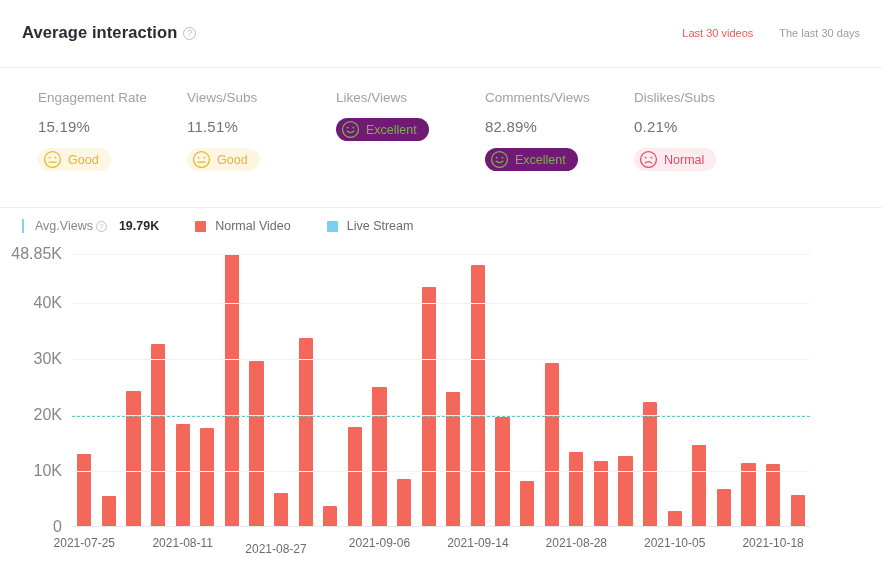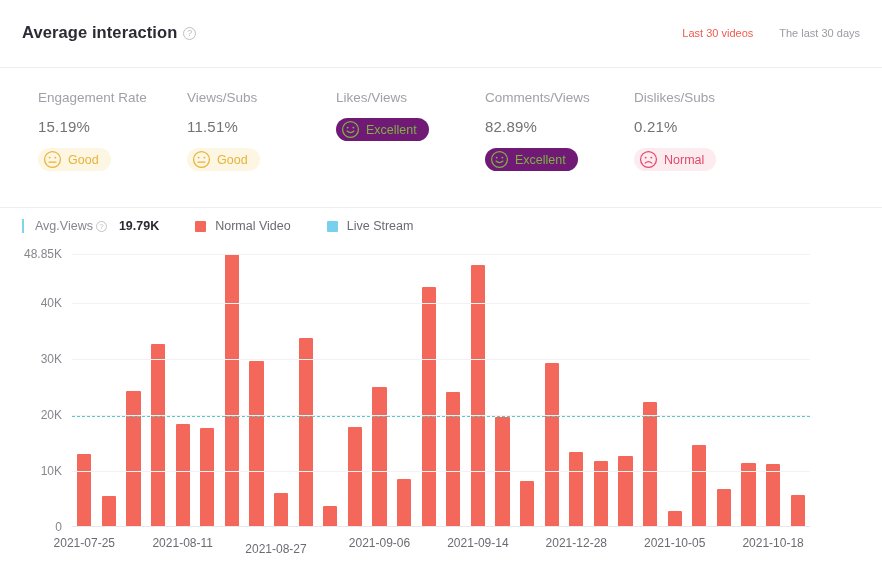--- a/index.html
+++ b/index.html
@@ -92,21 +92,21 @@
   .gridline {
     position: absolute; left: 0; width: 100%;
     border-top: 1px solid #f2f2f4;
   }
   .axis-base {
     position: absolute; left: 0; width: 100%; bottom: 0;
     border-top: 1px solid #e8e8ec;
   }
   .ytick {
     position: absolute; right: 100%; margin-right: 10px;
-    font-size: 12px; color: #86868e; white-space: nowrap;
+    font-size: 16px; color: #86868e; white-space: nowrap;
     transform: translateY(-50%);
   }
   .avg-line {
     position: absolute; left: 0; width: 100%;
     border-top: 1px dashed #5fc6c6;
   }
   .bars {
     position: absolute; left: 0; right: 0; bottom: 0; top: 0;
   }
   .bar {
@@ -259,21 +259,21 @@
         <div class="bar" title="11300" style="left: 693.966px; width: 14.268px; height: 63.1505px; background: rgb(244, 104, 92);"></div>
         <div class="bar" title="5800" style="left: 718.566px; width: 14.268px; height: 32.4135px; background: rgb(244, 104, 92);"></div>
       </div>
     <div class="axis-base"></div>
     <div class="xlabels" id="xlabels">
         <div class="xlabel" style="left: 12.3px;">2021-07-25</div>
         <div class="xlabel" style="left: 110.7px;">2021-08-11</div>
         <div class="xlabel" style="left: 204px; margin-top: 6px;">2021-08-27</div>
         <div class="xlabel" style="left: 307.5px;">2021-09-06</div>
         <div class="xlabel" style="left: 405.9px;">2021-09-14</div>
-        <div class="xlabel" style="left: 504.3px;">2021-12-28</div>
+        <div class="xlabel" style="left: 504.3px;">2021-08-28</div>
         <div class="xlabel" style="left: 602.7px;">2021-10-05</div>
         <div class="xlabel" style="left: 701.1px;">2021-10-18</div>
       </div>
   <div class="gridline" style="top: 273px; border-top-color: transparent;"></div>
       <div class="ytick" style="top: 273px;">0</div>
       <div class="gridline" style="top: 217.115px;"></div>
       <div class="ytick" style="top: 217.115px;">10K</div>
       <div class="gridline" style="top: 161.229px;"></div>
       <div class="ytick" style="top: 161.229px;">20K</div>
       <div class="gridline" style="top: 105.344px;"></div>

